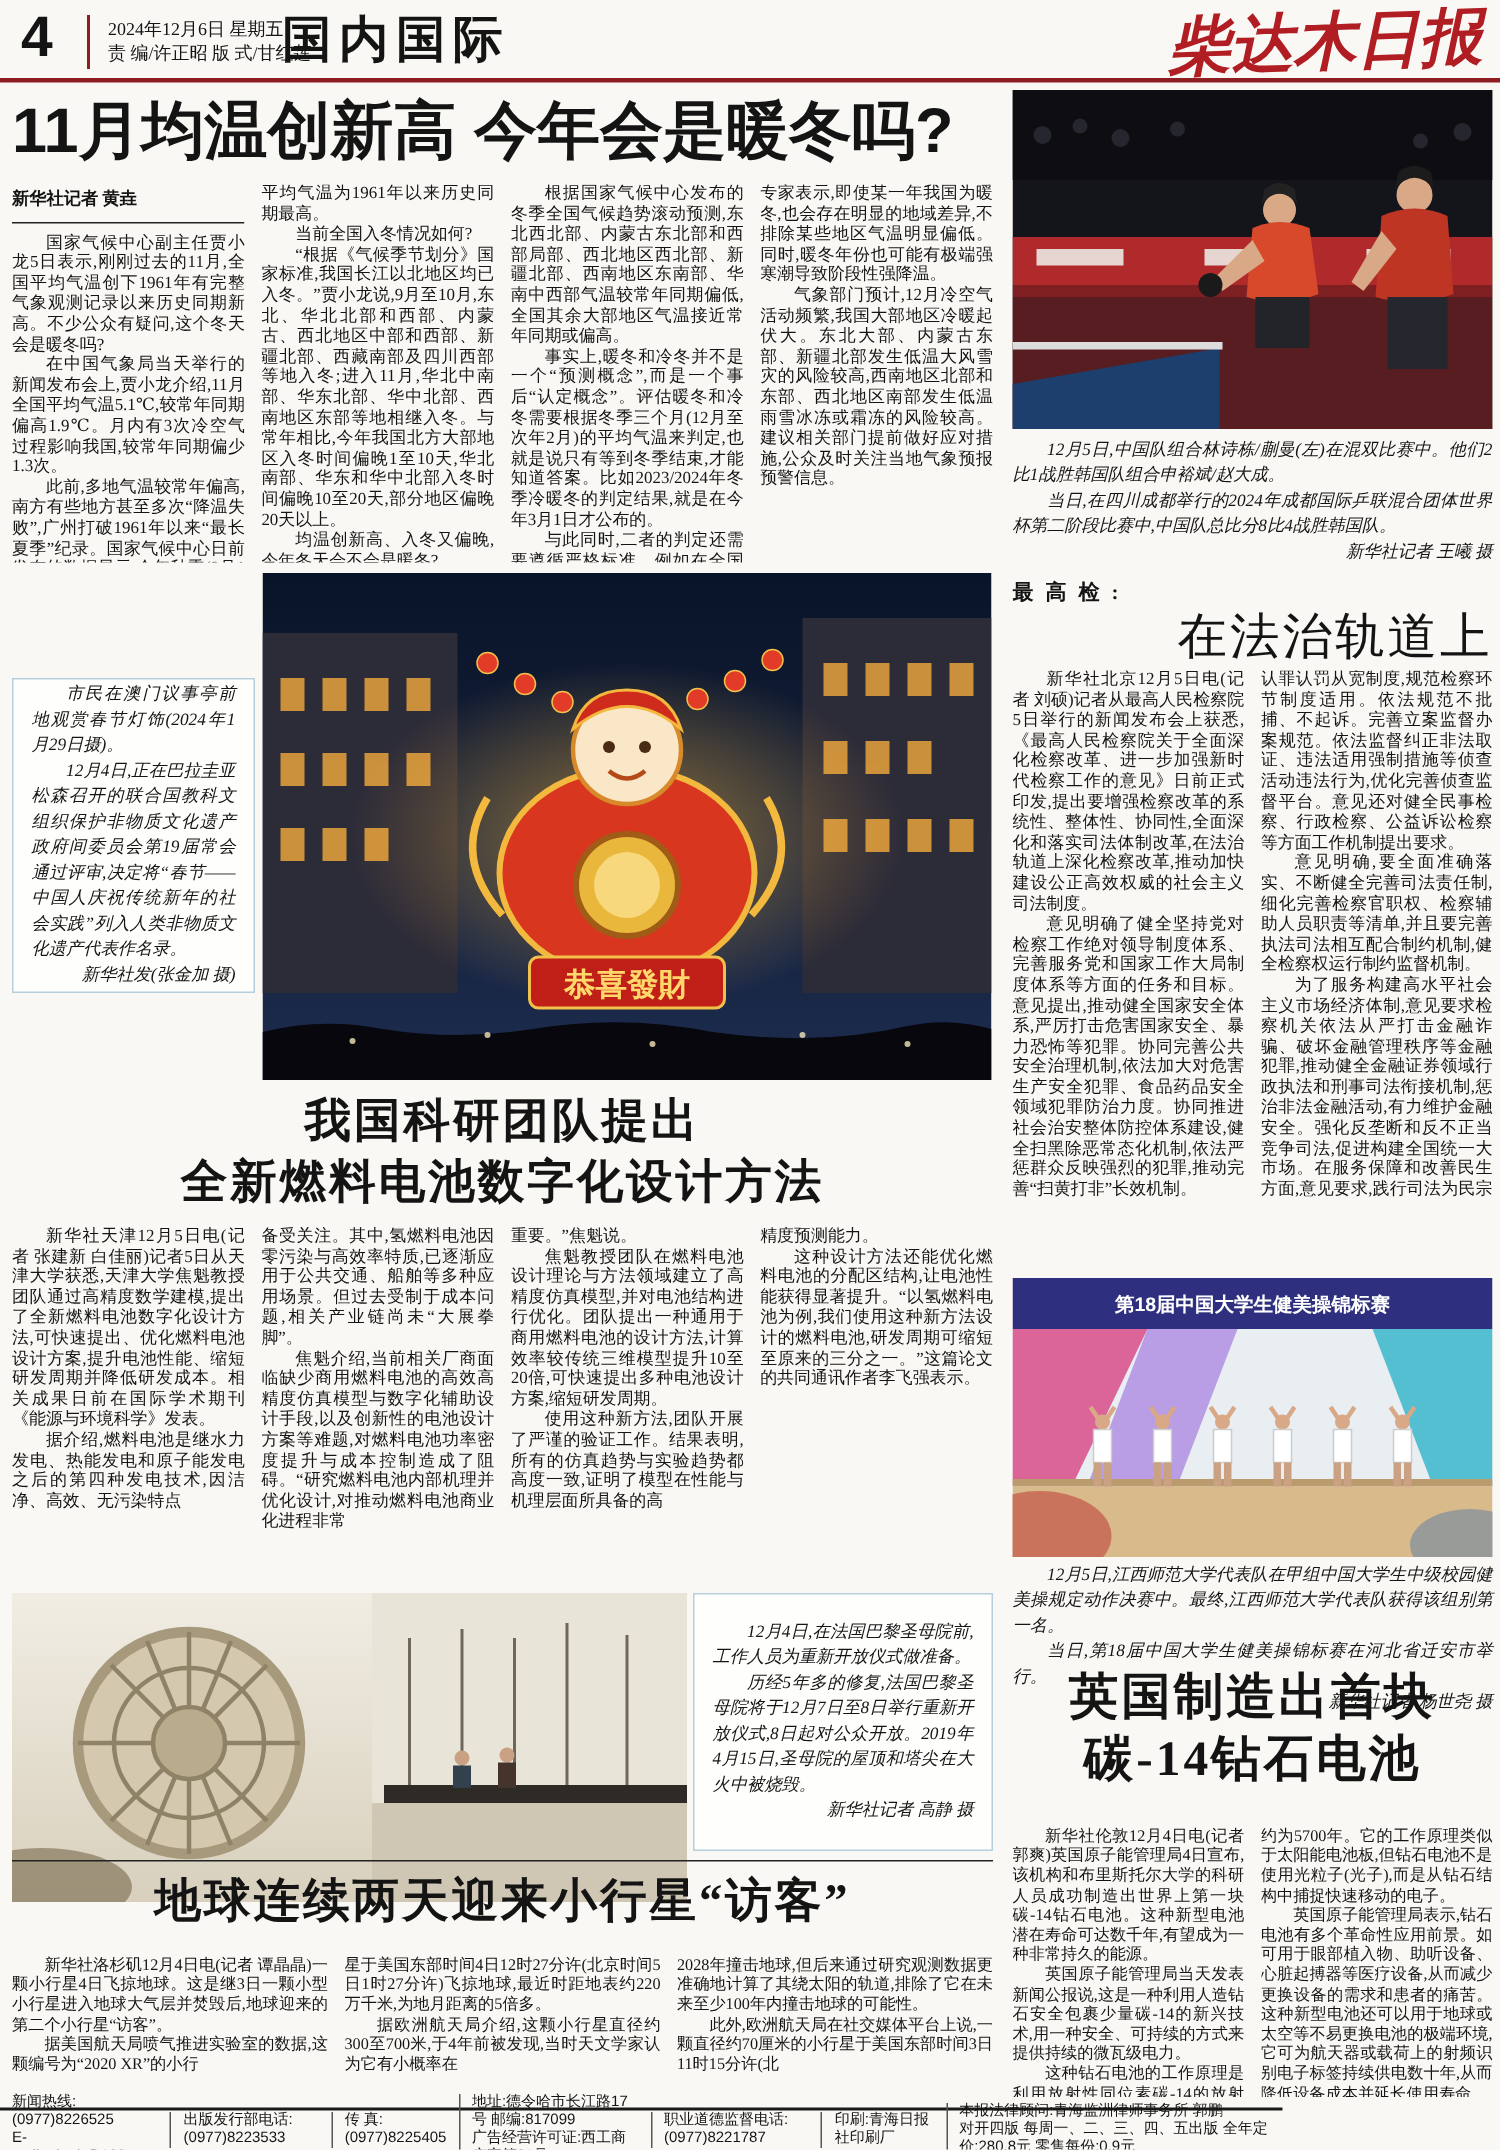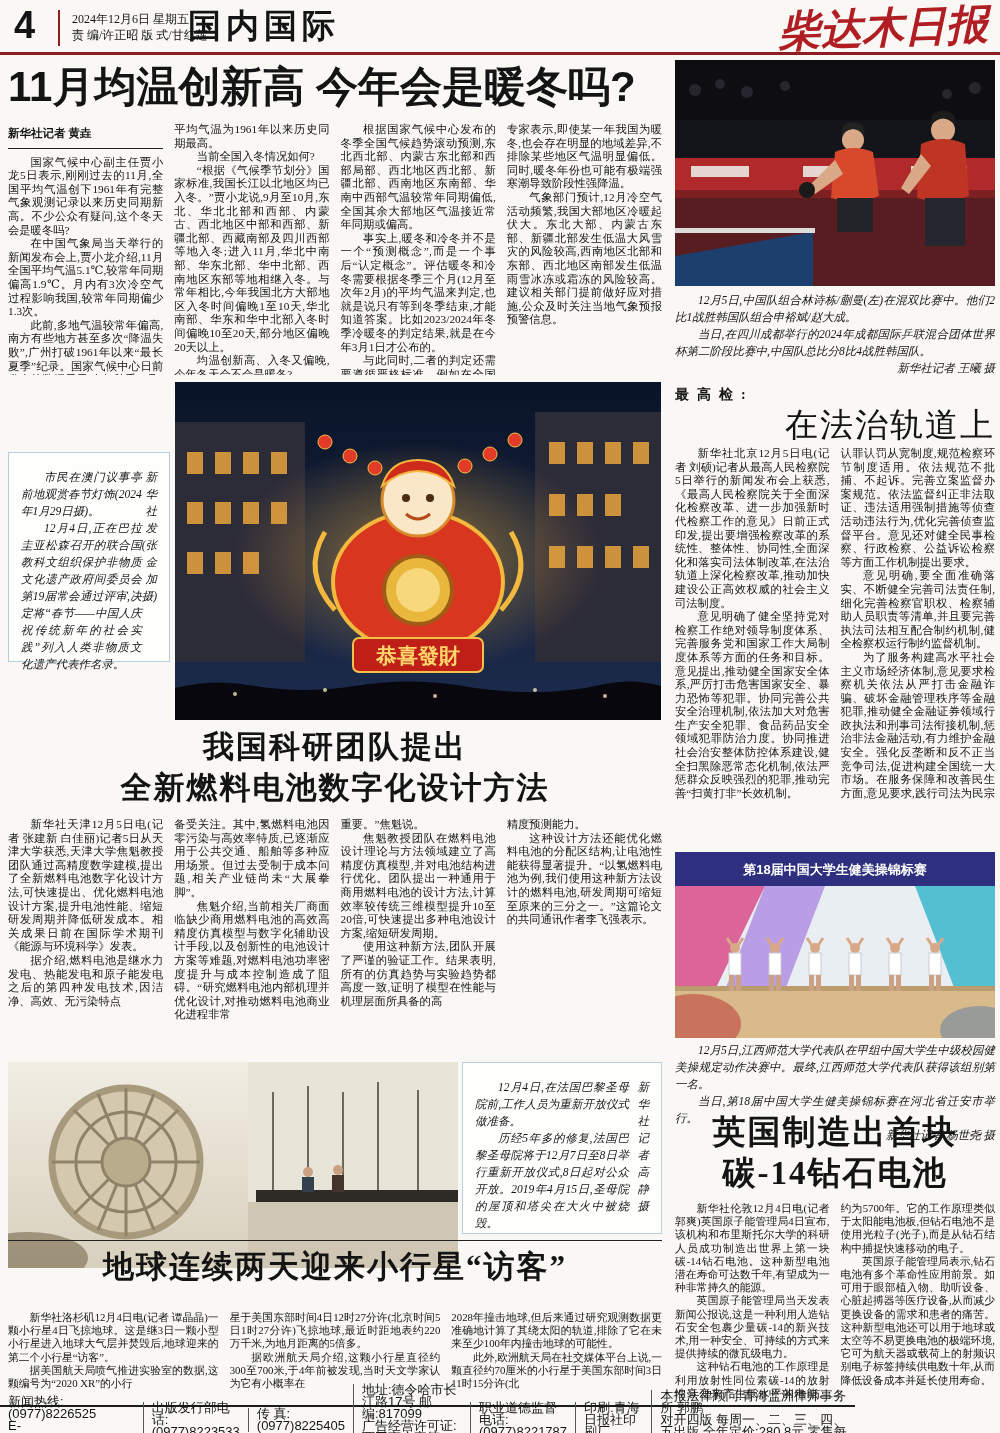--- a/index.html
+++ b/index.html
@@ -17,44 +17,44 @@
                    letter-spacing:5px; font-family:"Liberation Sans",sans-serif; }
   .masthead { position:absolute; right:12px; top:0px; font-size:42px; font-weight:bold;
               color:#b01d22; font-style:italic; transform:rotate(-2deg); }
   .red-rule { left:0; top:52px; width:1000px; height:3px; background:#8d1d20; }
 
   
   .cols { display:flex; gap:11px; }
   .bcol { flex:1 1 0; font-size:11.3px; line-height:13.6px; text-align:justify; overflow:hidden; }
   .bcol p { text-indent:2em; }
   .bcol.cont p:first-child { text-indent:0; }
-  .bcol.sm { font-size:10.8px; line-height:13.2px; }
+  .bcol.sm { font-size:10.8px; line-height:13.2px;margin-top:16px; }
 
   .headline-weather { font-family:"Liberation Sans","DejaVu Sans",sans-serif;
                       font-size:42px; line-height:54px; white-space:nowrap; font-weight:bold; }
   .byline { font-size:11.5px; font-weight:bold; padding:4px 0 7px 0;
             border-bottom:1px solid #222; margin-bottom:7px; }
 
   .kicker { text-align:left; font-size:14px; font-weight:bold; letter-spacing:8px; padding-top:4px; }
   .ptitle { text-align:right; font-size:33px; font-weight:normal; letter-spacing:2px; line-height:43px; }
   .ctitle { text-align:center; font-size:31px; font-weight:bold; letter-spacing:2px; line-height:41px; }
 
   .cap { font-style:italic; font-size:11.5px; line-height:17px; text-align:justify; }
   .cap p { text-indent:2em; }
   .cap .credit { text-align:right; text-indent:0; }
   .capbox { border:1px solid #b7cfdd; background:#fefefd; padding:16px 12px;
-            display:flex; flex-direction:row; justify-content:center; }
+            display:flex; flex-direction:column; justify-content:center; }
 
   .photo svg { display:block; width:100%; height:100%; }
   .svgtext { font-family:"Liberation Sans",sans-serif; }
 
   .thin-rule { background:#222; height:1px; }
 
   .footer { left:0; top:1405px; width:855px; height:28px; border-top:2px solid #1b1b1b;
-            display:flex; align-items:center; font-size:13px; line-height:12px;
+            display:flex; align-items:center; font-size:10px; line-height:12px;
             font-family:"Liberation Sans",sans-serif; }
   .fcell { padding:0 8px; border-left:1px solid #555; }
   .fcell:first-child { border-left:none; }
 </style>
 </head>
 <body>
 
 <div class="abs" style="left:0;top:0;width:1000px;height:52px;">
   <div class="pagenum">4</div>
   <div class="hdr-div"></div>
@@ -309,21 +309,21 @@
 <div class="abs capbox cap" style="left:462px;top:1062px;width:200px;height:172px;">
   <div>
       <p>12月4日,在法国巴黎圣母院前,工作人员为重新开放仪式做准备。</p>
       <p>历经5年多的修复,法国巴黎圣母院将于12月7日至8日举行重新开放仪式,8日起对公众开放。2019年4月15日,圣母院的屋顶和塔尖在大火中被烧毁。</p>
     </div>
   <p class="credit">新华社记者 高静 摄</p>
 </div>
 
 <div class="abs thin-rule" style="left:8px;top:1240px;width:654px;"></div>
 <section class="abs" style="left:8px;top:1246px;width:654px;height:156px;overflow:hidden;">
-  <div class="ctitle" style="margin-bottom:24px;">地球连续两天迎来小行星“访客”</div>
+  <div class="ctitle" style="margin-bottom:1px;">地球连续两天迎来小行星“访客”</div>
   <div class="cols" style="height:104px;">
     <div class="bcol sm">
         <p>新华社洛杉矶12月4日电(记者 谭晶晶)一颗小行星4日飞掠地球。这是继3日一颗小型小行星进入地球大气层并焚毁后,地球迎来的第二个小行星“访客”。</p>
         <p>据美国航天局喷气推进实验室的数据,这颗编号为“2020 XR”的小行</p>
       </div>
     <div class="bcol sm cont">
         <p>星于美国东部时间4日12时27分许(北京时间5日1时27分许)飞掠地球,最近时距地表约220万千米,为地月距离的5倍多。</p>
         <p>据欧洲航天局介绍,这颗小行星直径约300至700米,于4年前被发现,当时天文学家认为它有小概率在</p>
       </div>
     <div class="bcol sm cont">

